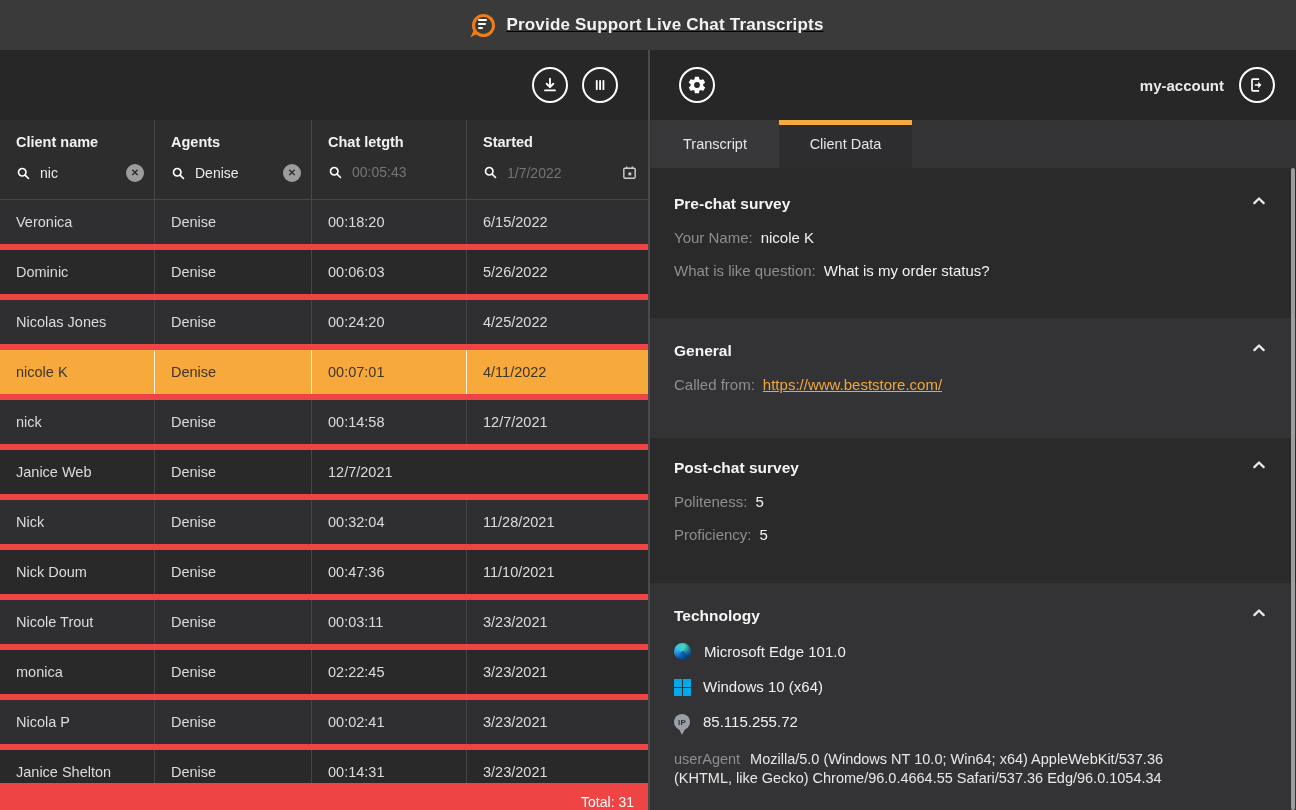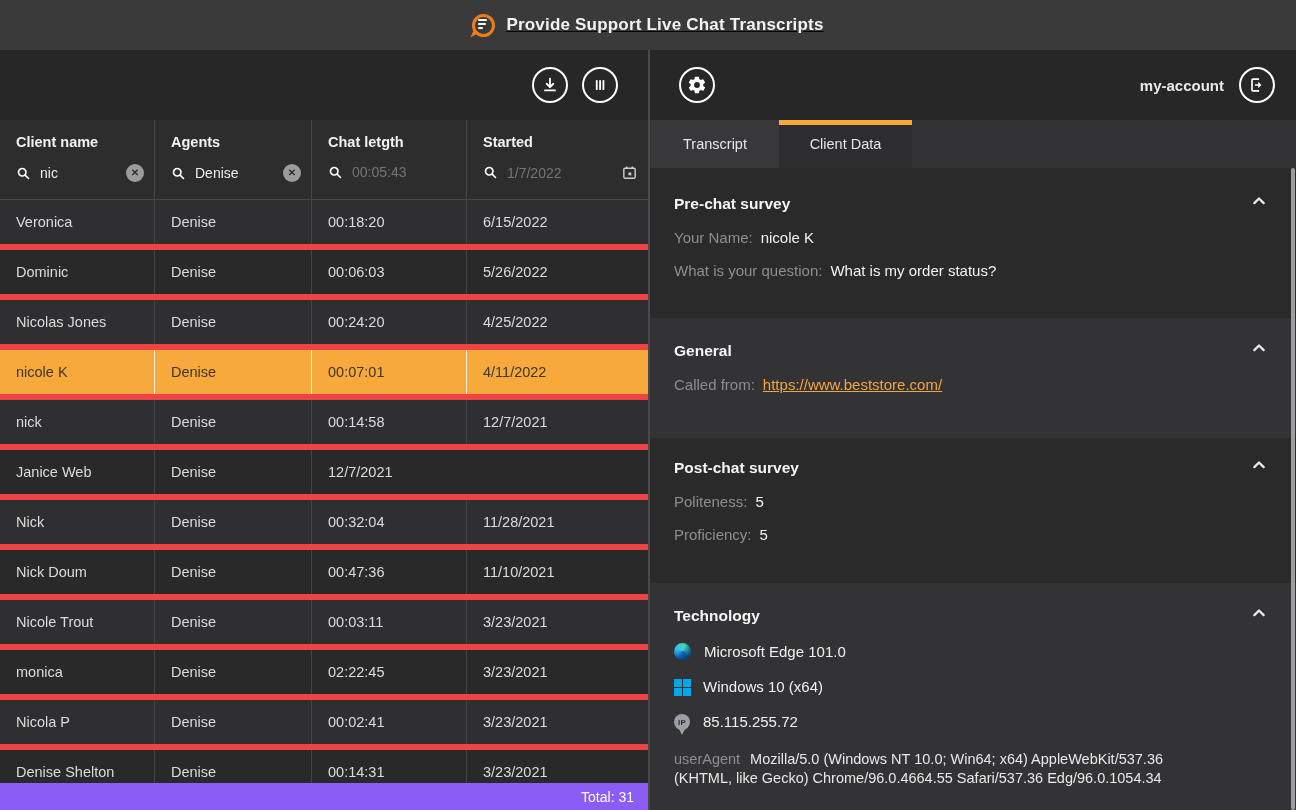--- a/index.html
+++ b/index.html
@@ -48,22 +48,22 @@
   .row{display:grid;grid-template-columns:155px 157px 155px 181px;height:50px;box-sizing:border-box;
        border-bottom:6px solid #ef4444;cursor:pointer;}
   .row:nth-child(odd){background:#2f2f31;}
   .row:nth-child(even){background:#29292a;}
   .cell{display:flex;align-items:center;padding-left:16px;font-size:14.5px;color:#dcdcdc;
         border-right:1px solid #454548;box-sizing:border-box;overflow:hidden;white-space:nowrap;}
   .cell:last-child{border-right:none;}
   .row.selected{background:#f7a93c;}
   .row.selected .cell{color:#3e362a;border-right-color:rgba(255,255,255,.85);}
 
-  .left-footer{position:absolute;left:0;top:783px;width:648px;height:27px;background:#8b5cf6;z-index:5;
-               display:flex;align-items:center;justify-content:flex-end;padding-right:14px;box-sizing:border-box;
+  .left-footer{position:absolute;left:0;top:783px;width:648px;height:27px;background:#ef4444;z-index:5;
+               display:flex;align-items:flex-end;justify-content:flex-end;padding-right:14px;box-sizing:border-box;
                color:#ffffff;font-size:14px;}
 
   
   .tabbar{position:absolute;left:650px;top:120px;width:646px;height:48px;background:#333335;display:flex;z-index:2;}
   .tab{height:48px;display:flex;align-items:center;justify-content:center;font-size:14.5px;color:#e6e6e6;
        box-sizing:border-box;cursor:pointer;position:relative;}
   .tab.t-transcript{width:128px;margin-left:1px;background:#38383a;}
   .tab.t-clientdata{width:133px;background:#2d2d2f;}
   .tab.t-clientdata::before{content:'';position:absolute;top:0;left:0;right:0;height:5px;background:#f7a93c;}
 
@@ -263,21 +263,21 @@
       <div class="cell">02:22:45</div>
       <div class="cell">3/23/2021</div>
     </div>
     <div class="row">
       <div class="cell">Nicola P</div>
       <div class="cell">Denise</div>
       <div class="cell">00:02:41</div>
       <div class="cell">3/23/2021</div>
     </div>
     <div class="row">
-      <div class="cell">Denise Shelton</div>
+      <div class="cell">Janice Shelton</div>
       <div class="cell">Denise</div>
       <div class="cell">00:14:31</div>
       <div class="cell">3/23/2021</div>
     </div>
   </div>
 
   <div class="left-footer">
     <span>Total: 31</span>
   </div>
 
@@ -296,21 +296,21 @@
       <div class="sec-title">Pre-chat survey</div>
       <button class="collapse-btn">
         <svg width="16" height="13" viewBox="0 0 24 18" fill="none" stroke="#e8e8e8" stroke-width="3.4" stroke-linecap="round" stroke-linejoin="round">
             <polyline points="5 13 12 6 19 13"></polyline>
           </svg>
       </button>
       <div class="field">
         <span class="lbl">Your Name:</span><span class="val">nicole K</span>
       </div>
       <div class="field">
-        <span class="lbl">What is your question:</span><span class="val">What is my order status?</span>
+        <span class="lbl">What is like question:</span><span class="val">What is my order status?</span>
       </div>
     </section>
 
     <section class="section light s-general">
       <div class="sec-title">General</div>
       <button class="collapse-btn">
         <svg width="16" height="13" viewBox="0 0 24 18" fill="none" stroke="#e8e8e8" stroke-width="3.4" stroke-linecap="round" stroke-linejoin="round">
             <polyline points="5 13 12 6 19 13"></polyline>
           </svg>
       </button>

